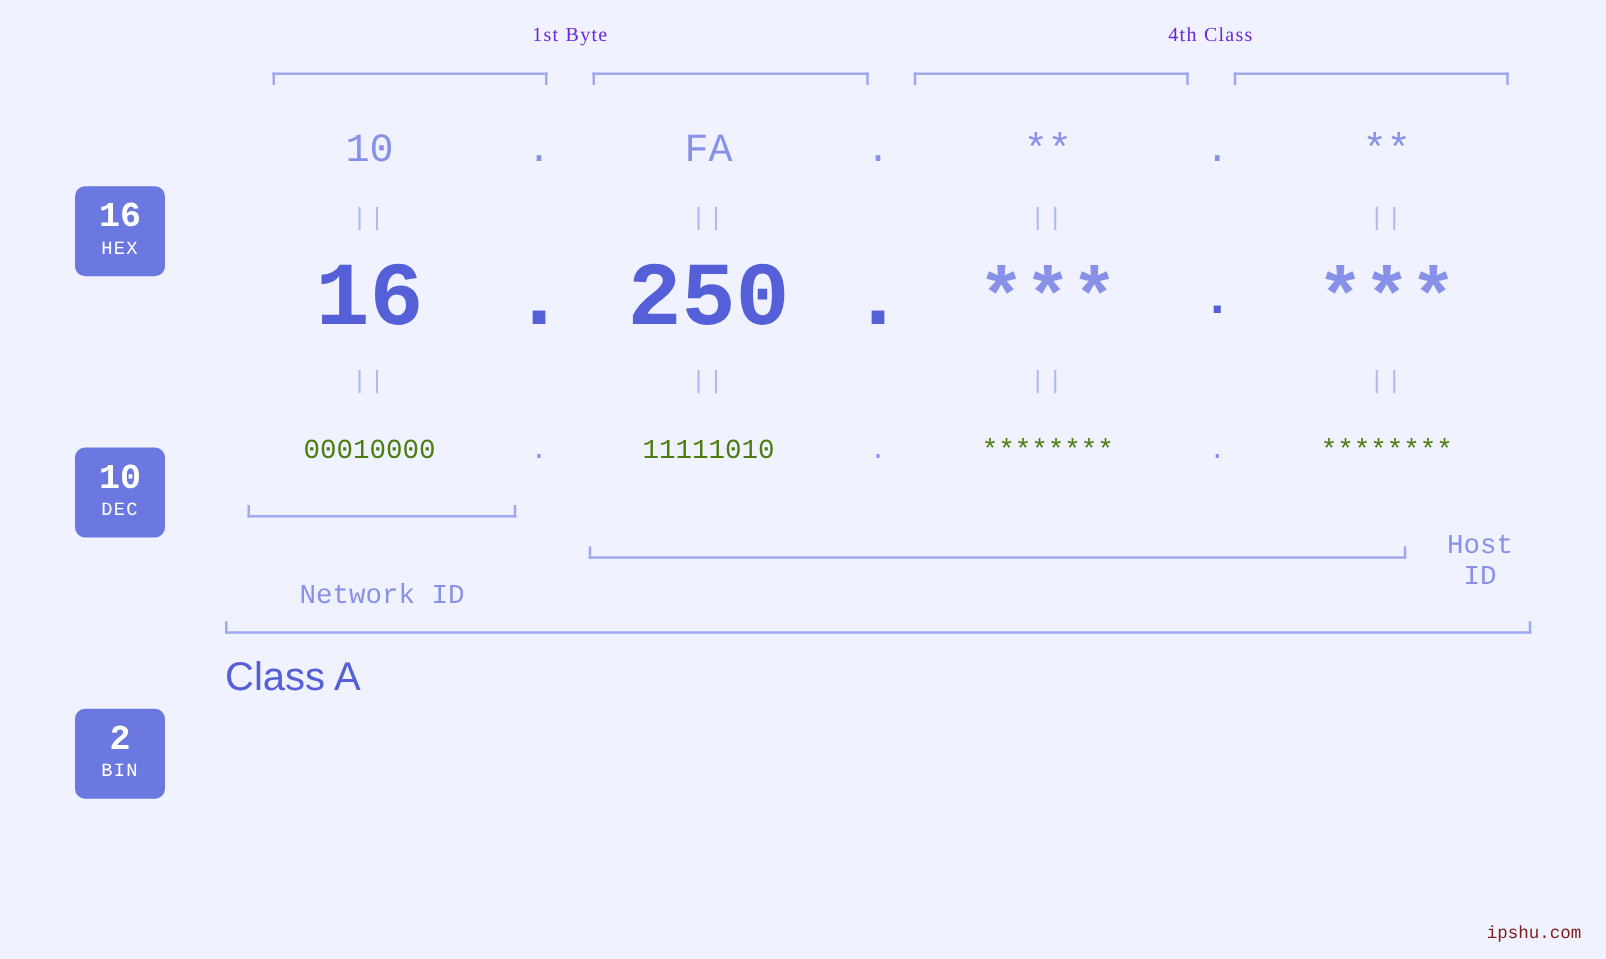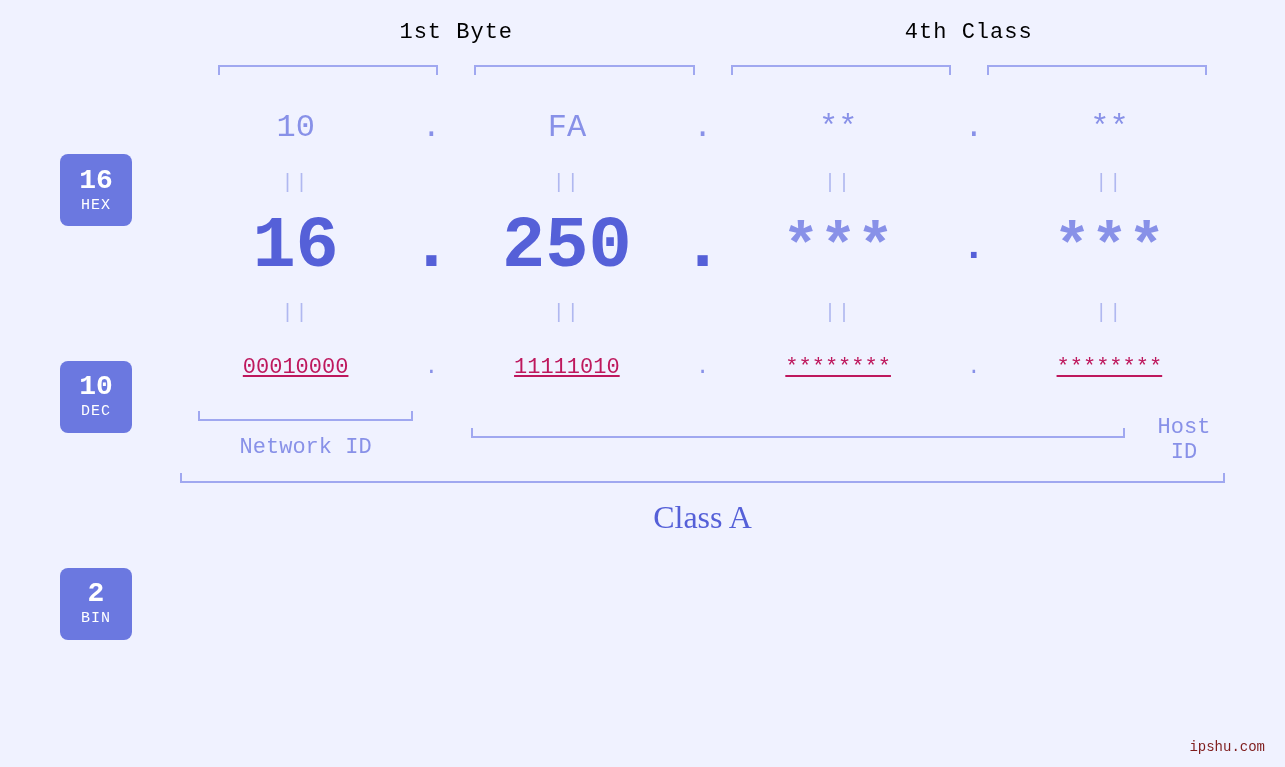--- a/index.html
+++ b/index.html
@@ -27,23 +27,23 @@
     .byte-headers {
       display: flex;
       width: 100%;
       padding-left: 140px;
       margin-bottom: 10px;
     }
 
     .byte-header {
       flex: 1;
       text-align: center;
-      color: #000000;
-      font-size: 22px;
-      font-family: Liberation Mono, monospace;
+      color: #6d28d9;
+      font-size: 16px;
+      font-family: Liberation Serif, serif;
       letter-spacing: 1px;
     }
 
     
     .main-grid {
       display: flex;
       width: 100%;
       flex: 1;
     }
 
@@ -168,24 +168,23 @@
 
     .dec-masked {
       color: #8891e8;
       font-size: 62px;
       font-family: 'Courier New', Courier, monospace;
       font-weight: bold;
     }
 
     
     .bin-value {
-      color: #be185d;
+      color: #4d7c0f;
       font-size: 22px;
       font-family: 'Courier New', Courier, monospace;
-      text-decoration: underline;
     }
 
     .bin-dot {
       color: #8891e8;
       font-size: 22px;
     }
 
     .label-network-id {
       color: #8891e8;
       font-size: 22px;
@@ -196,22 +195,21 @@
     .label-host-id {
       color: #8891e8;
       font-size: 22px;
       font-family: 'Courier New', Courier, monospace;
       text-align: center;
     }
 
     .class-label {
       color: #5560d8;
       font-size: 32px;
-      font-family: Liberation Serif, serif;
-      text-align: center;
+      font-family: Liberation Sans, sans-serif;
       margin-top: 8px;
     }
 
     .watermark {
       position: absolute;
       bottom: 12px;
       right: 20px;
       color: #7f1d1d;
       font-size: 14px;
       font-family: 'Courier New', Courier, monospace;
@@ -440,21 +438,21 @@
         <div class="dot-cell">
           <span class="bin-dot">.</span>
         </div>
         <div class="cell">
           <span class="bin-value">********</span>
         </div>
       </div>
 
       <div style="display:flex; width:100%; margin-top:4px;">
 
-        <div style="flex:1; display:flex; flex-direction:column; align-items:center;">
+        <div style="flex:1; display:flex; flex-direction:column; align-items:center;gap:36px;">
           <div style="width:calc(100% - 36px); margin:0 18px;">
             <div class="brk">
               <div class="brk-line"></div>
               <div class="brk-left"></div>
               <div class="brk-right"></div>
             </div>
           </div>
           <span class="label-network-id" style="margin-top:4px;">Network ID</span>
         </div>
 

